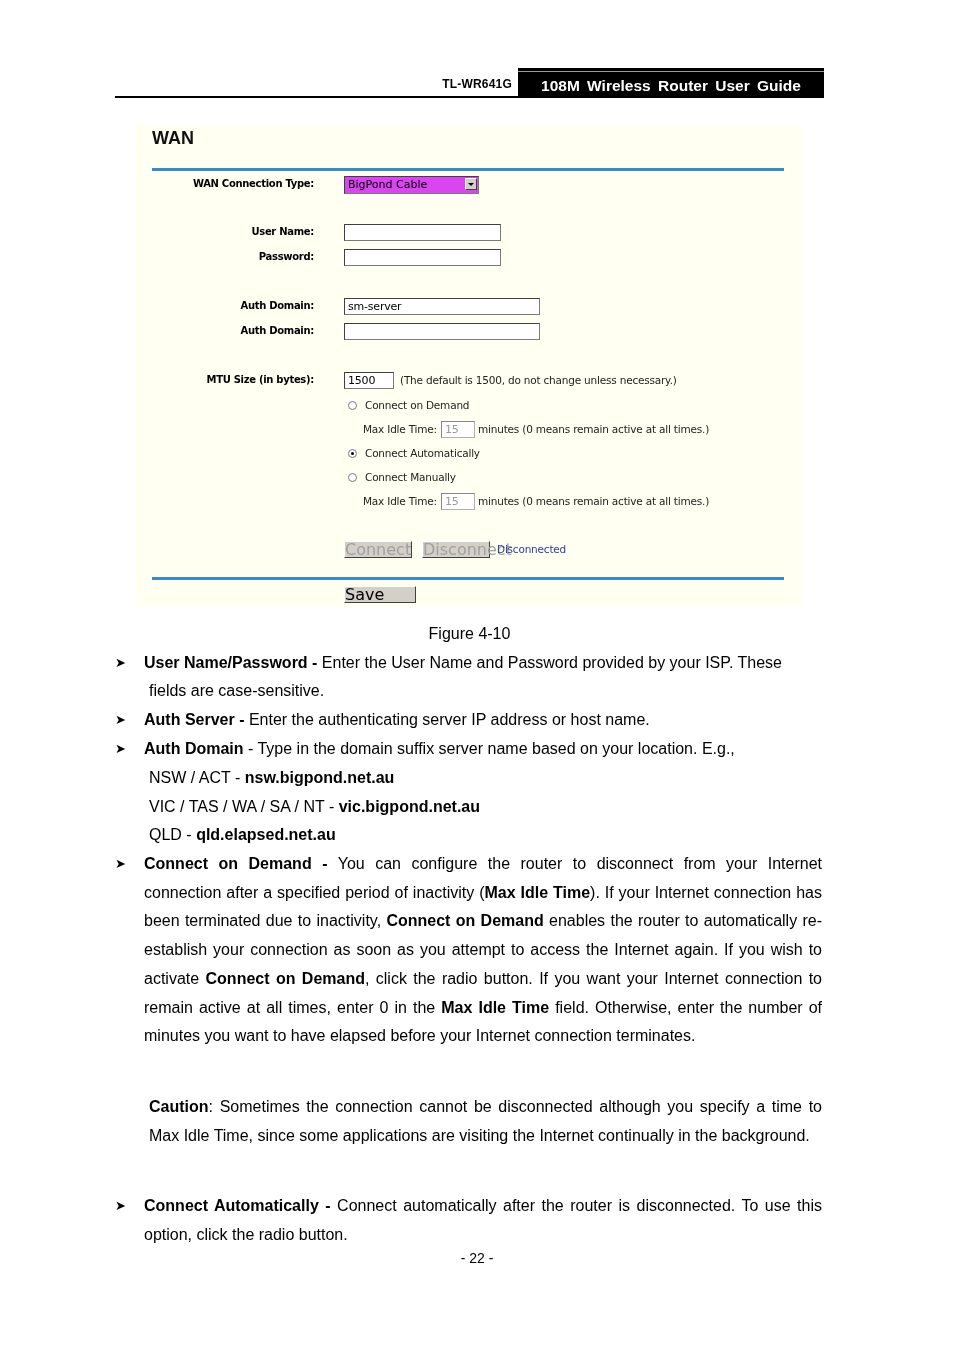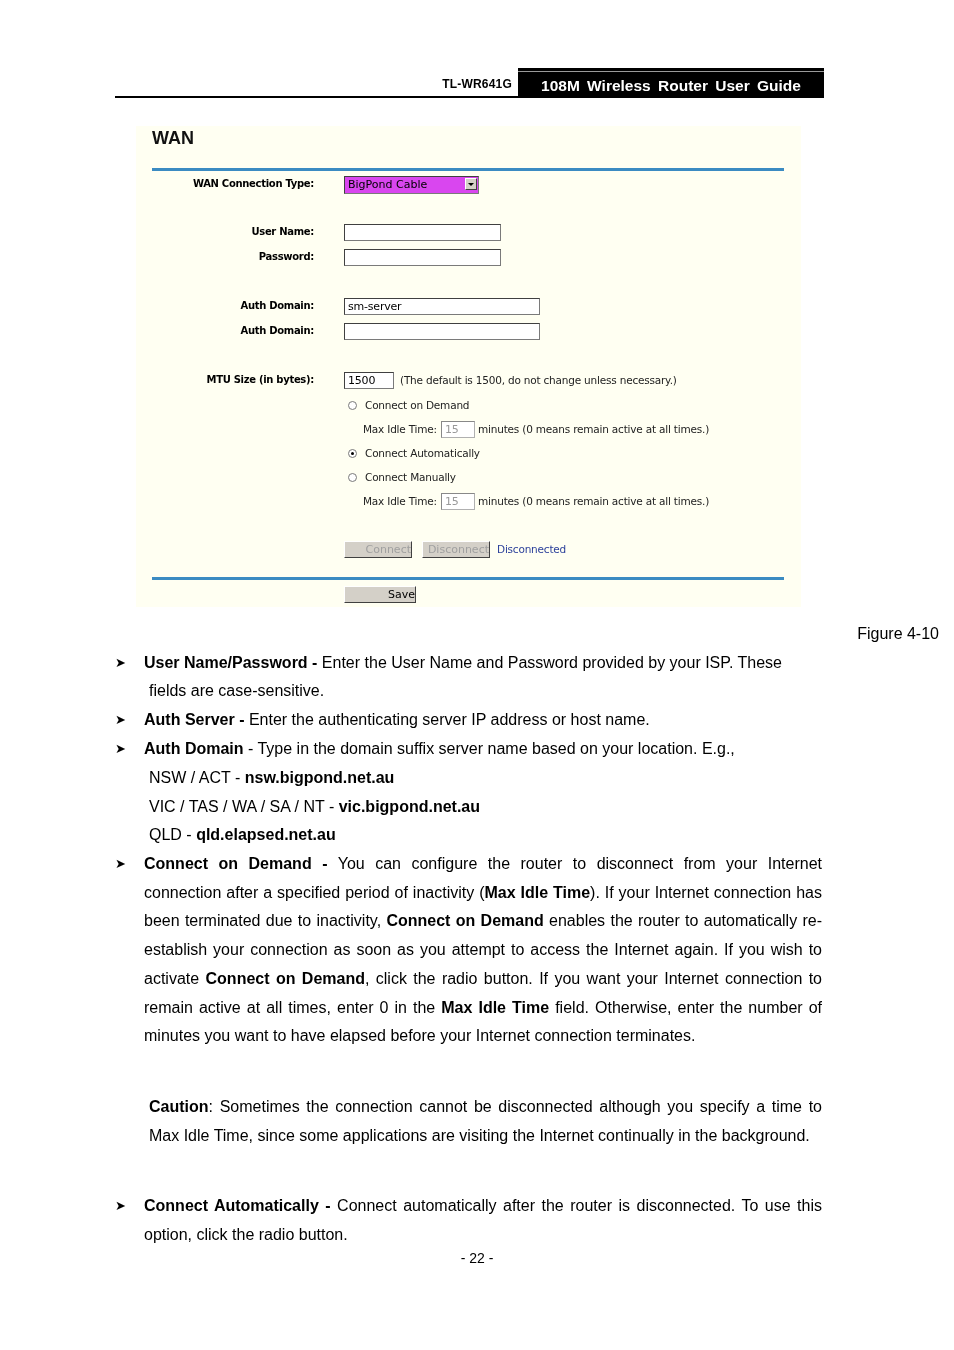--- a/index.html
+++ b/index.html
@@ -19,26 +19,26 @@
     .rule.bottom { top: 451px; }
     .lbl { position: absolute; right: 487px; font-size: 10px; font-weight: bold; color: #000; white-space: nowrap; letter-spacing: -0.3px; }
     .field { position: absolute; left: 208px; height: 15px; border: 1px solid #7a7a7a; border-top-color: #404040; border-left-color: #404040; background: #fff; font-size: 11px; line-height: 15px; padding-left: 3px; box-sizing: content-box; color: #000; letter-spacing: -0.2px; }
     .field.disabled { color: #999; border-color: #b0b0b0; border-top-color: #888; border-left-color: #888; }
     .select { position: absolute; left: 208px; top: 50px; width: 130px; height: 16px; border: 1px solid #7a7a7a; border-top-color: #404040; border-left-color: #404040; background: #d946ef; font-size: 11px; line-height: 16px; padding-left: 3px; }
     .select .arrow { position: absolute; right: 1px; top: 1px; width: 12px; height: 12px; background: #d4d0c8; border: 1px solid; border-color: #fff #404040 #404040 #fff; box-sizing: border-box; }
     .select .arrow::after { content: ""; position: absolute; left: 2px; top: 4px; border-left: 3px solid transparent; border-right: 3px solid transparent; border-top: 3px solid #000; }
     .txt { position: absolute; font-size: 10.5px; color: #222; white-space: nowrap; letter-spacing: -0.2px; }
     .radio { position: absolute; left: 212px; width: 9px; height: 9px; border-radius: 50%; border: 1px solid #7a7a7a; background: #fff; box-sizing: border-box; }
     .radio.checked::after { content: ""; position: absolute; left: 2px; top: 2px; width: 3px; height: 3px; border-radius: 50%; background: #000; }
-    .btn { position: absolute; height: 17px; background: #d4d0c8; border: 1px solid; border-color: #fff #404040 #404040 #fff; font-size: 11px; line-height: 16px; text-align: right; box-sizing: border-box; font-family: "DejaVu Sans", sans-serif; color: #000; }
+    .btn { position: absolute; height: 17px; background: #d4d0c8; border: 1px solid; border-color: #fff #404040 #404040 #fff; font-size: 16px; line-height: 16px; text-align: left; box-sizing: border-box; font-family: "DejaVu Sans", sans-serif; color: #000; }
     .btn.disabled { color: #a0a0a0; }
     .status { position: absolute; left: 361px; top: 417px; font-size: 10.5px; font-weight: normal; color: #2a3f9a; letter-spacing: -0.2px; }
 
     
-    .caption { position: absolute; left: 0; width: 939px; top: 625px; text-align: right; font-size: 16px; }
+    .caption { position: absolute; left: 0; width: 939px; top: 625px; text-align: center; font-size: 16px; }
     .para { position: absolute; left: 149px; width: 673px; font-size: 16px; line-height: 28.7px; text-align: justify; }
     .bullet { position: absolute; left: 115px; font-size: 13px; }
     .plain { position: absolute; left: 149px; font-size: 16px; white-space: nowrap; }
     .plain.bl { left: 144px; }
     b { font-weight: bold; }
     .pagenum { position: absolute; left: 0; width: 954px; top: 1250px; text-align: center; font-size: 14px; }
   </style>
 </head>
 <body>
 

